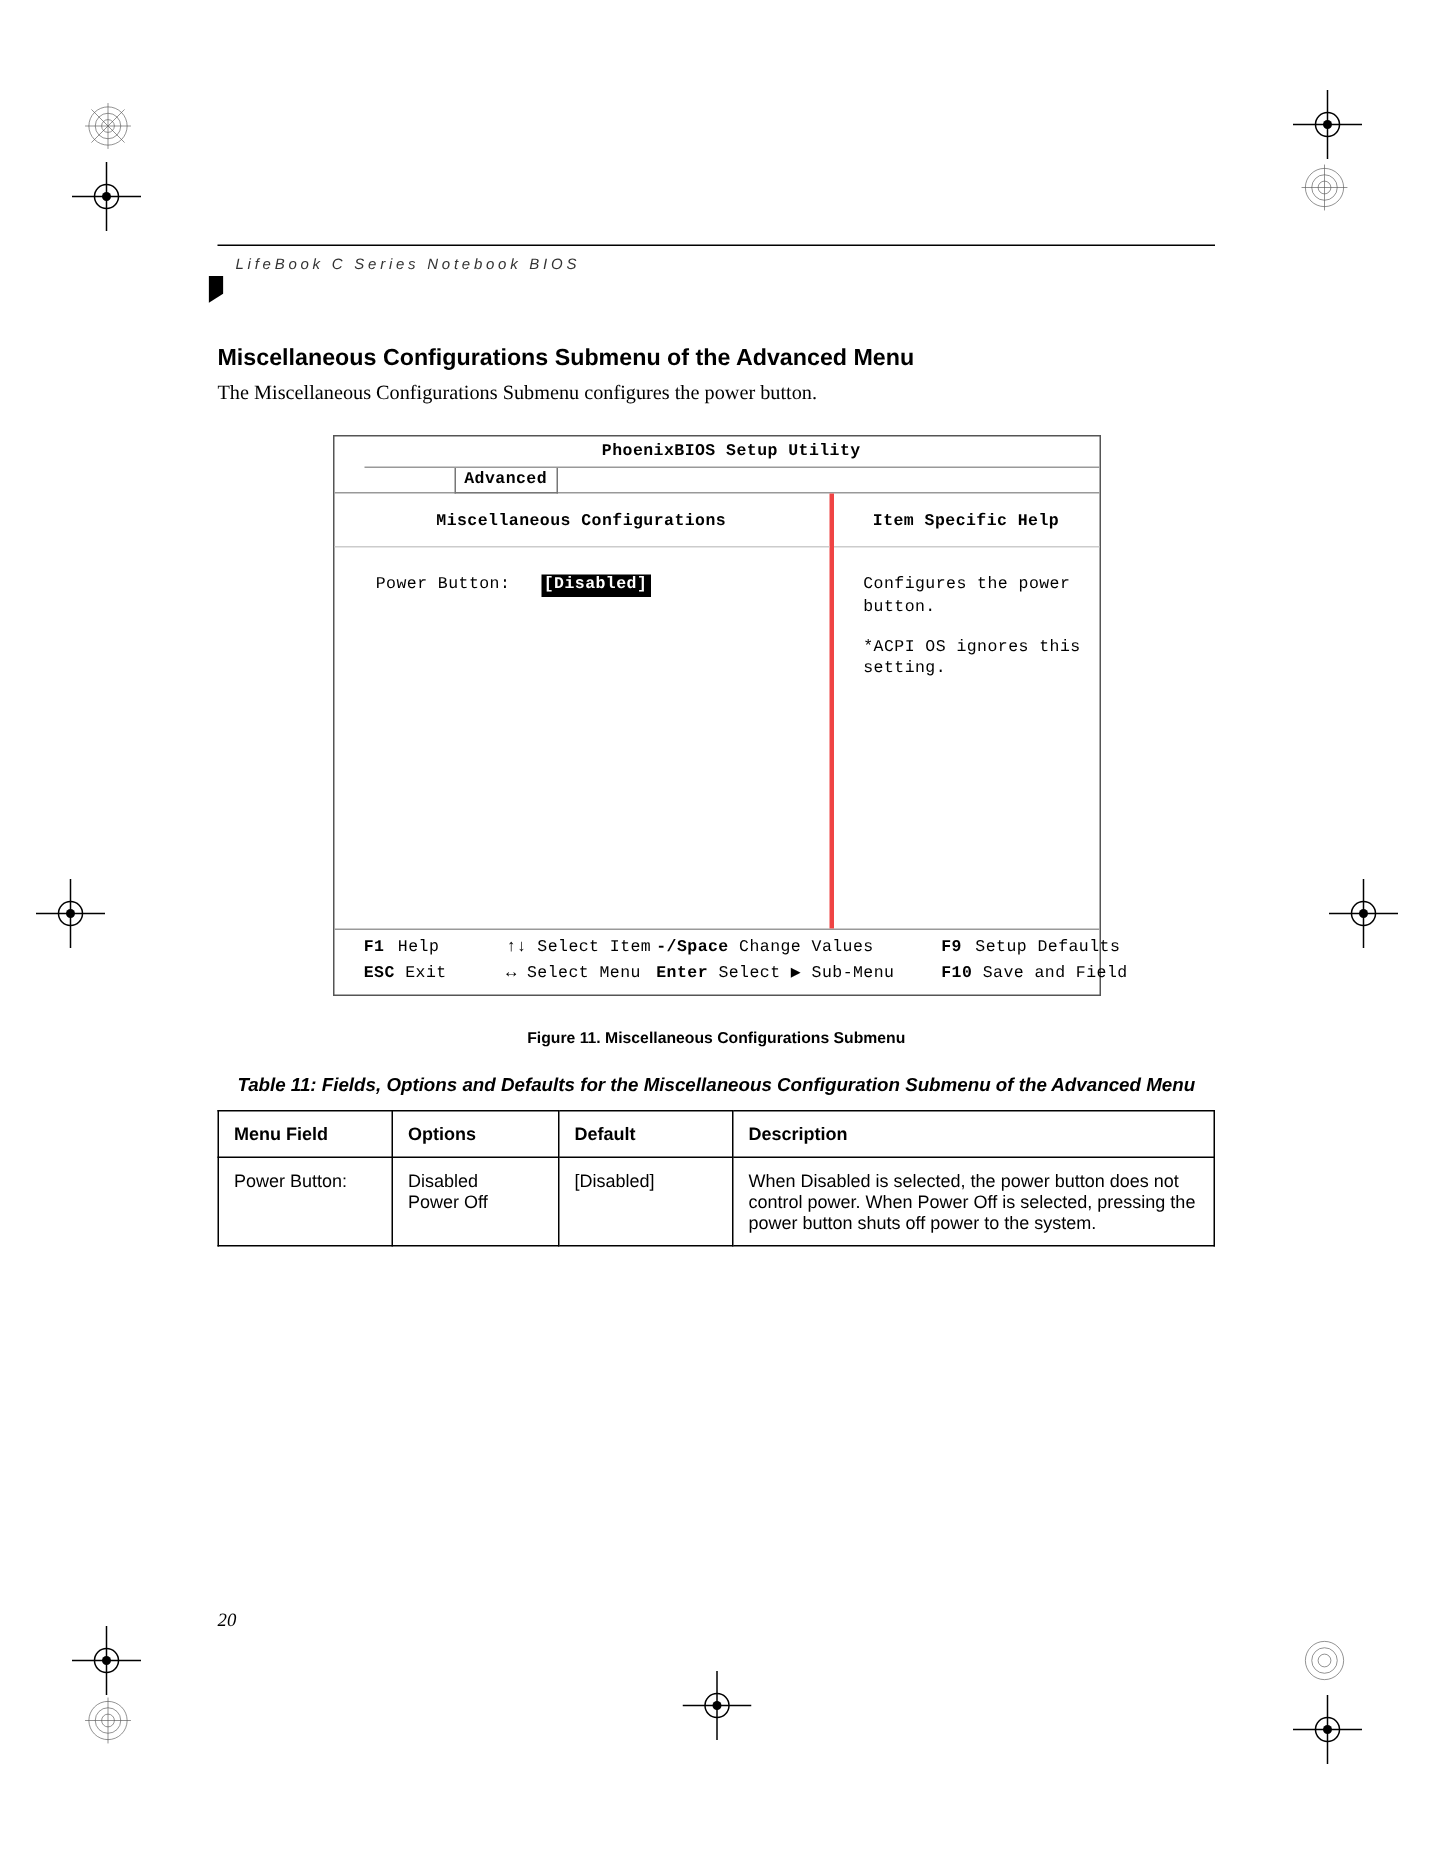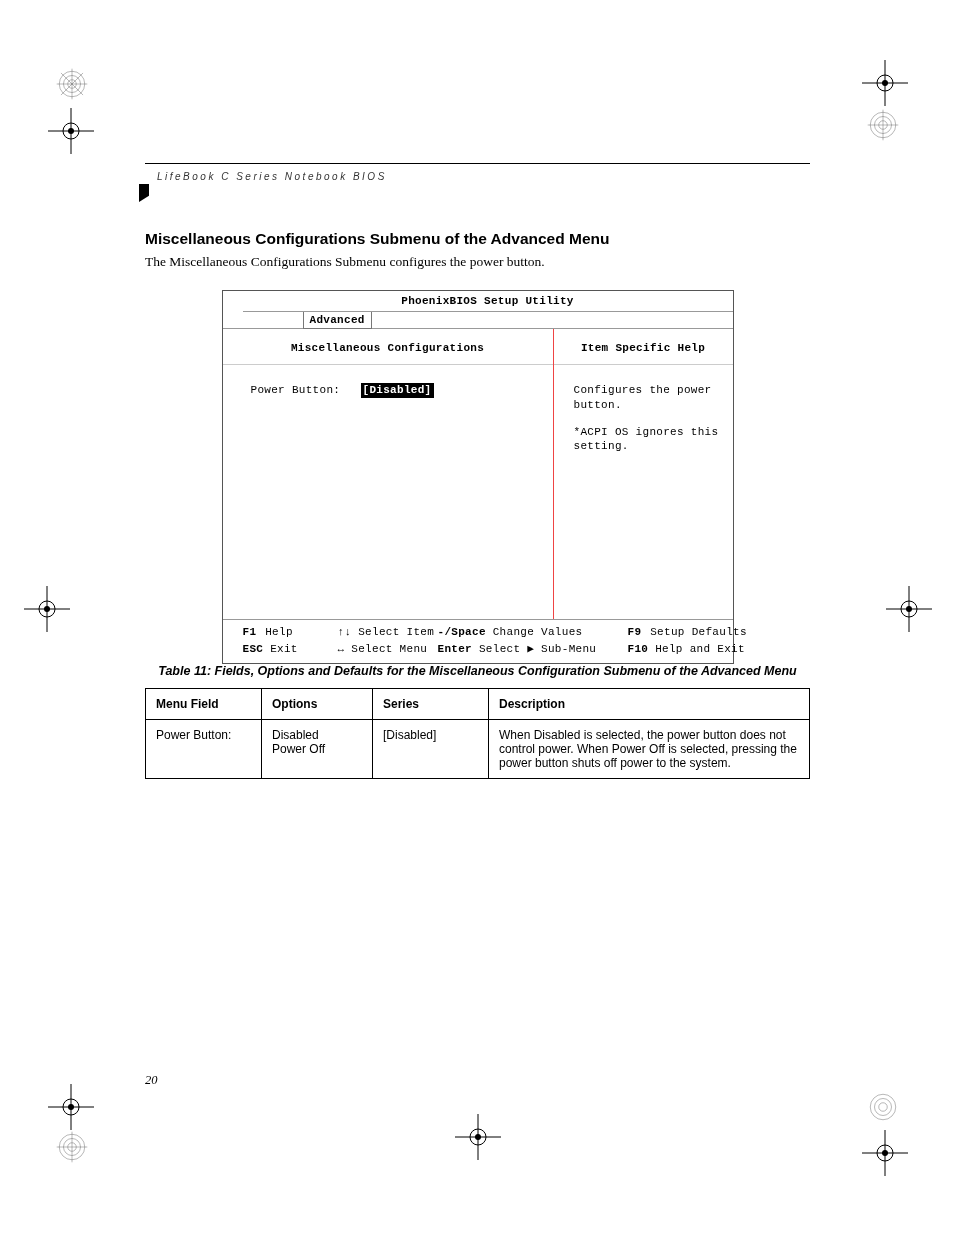--- a/index.html
+++ b/index.html
@@ -86,21 +86,21 @@
     background: #fff;
   }
   .bios-columns {
     display: flex;
     border-top: 1px solid #999;
     border-bottom: 1px solid #999;
     height: 290px;
   }
   .bios-left {
     flex: 0 0 330px;
-    border-right: 1px solid #ef4444;
+    border-right: 3px solid #ef4444;
     position: relative;
   }
   .bios-right {
     flex: 1;
     position: relative;
   }
   .bios-subhead {
     text-align: center;
     padding: 12px 4px 10px 4px;
     font-weight: bold;
@@ -327,33 +327,34 @@
       </div>
     </div>
     <div class="bios-footer">
       <div><span class="fk">F1</span><span class="sep"></span> <span>Help</span></div>
       <div><span class="fk">↑↓</span> <span>Select Item</span></div>
       <div><span class="fk">-/Space</span> <span>Change Values</span></div>
       <div><span class="fk">F9</span><span class="sep"></span> <span>Setup Defaults</span></div>
       <div><span class="fk">ESC</span> <span>Exit</span></div>
       <div><span class="fk">↔</span> <span>Select Menu</span></div>
       <div><span class="fk">Enter</span> <span>Select ▶ Sub-Menu</span></div>
-      <div><span class="fk">F10</span> <span>Help and Exit</span></div>
+      <div><span class="fk">F10</span> <span>Save and Field</span></div>
     </div>
   </div>
 
+  <div class="caption">Figure 11.  Miscellaneous Configurations Submenu</div>
 
   <div class="table-title">Table 11: Fields, Options and Defaults for the Miscellaneous Configuration Submenu of the Advanced Menu</div>
 
   <table class="spec">
     <thead>
       <tr>
         <th class="col-field">Menu Field</th>
         <th class="col-opts">Options</th>
-        <th class="col-def">Series</th>
+        <th class="col-def">Default</th>
         <th>Description</th>
       </tr>
     </thead>
     <tbody>
       <tr>
         <td>Power Button:</td>
         <td style="white-space:pre-line;">Disabled
 Power Off</td>
         <td>[Disabled]</td>
         <td>When Disabled is selected, the power button does not control power. When Power Off is selected, pressing the power button shuts off power to the system.</td>

